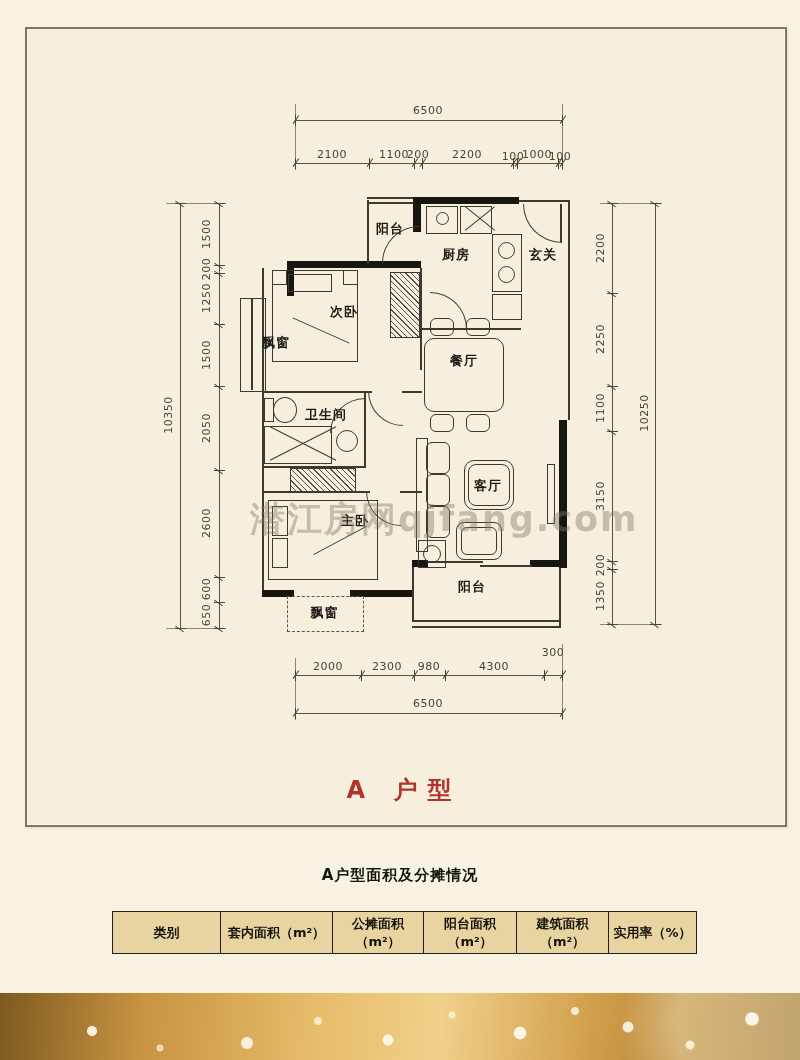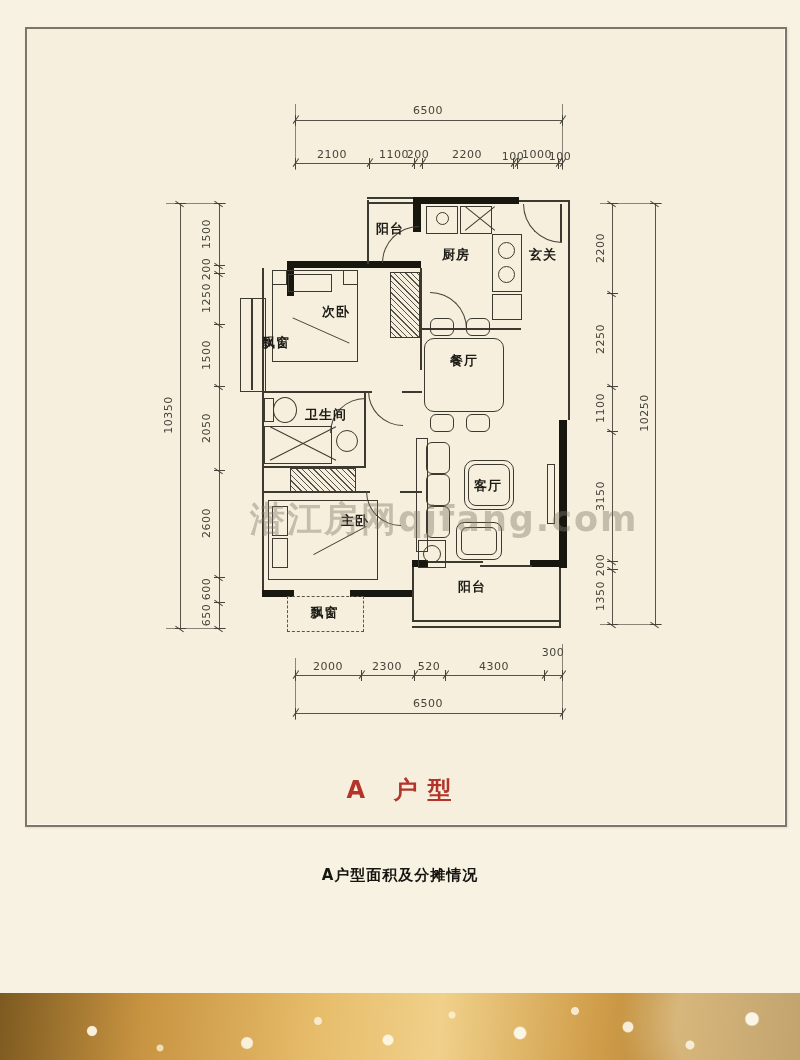--- a/index.html
+++ b/index.html
@@ -163,21 +163,21 @@
   <div class="circle" style="left:423px;top:545px;width:16px;height:16px;"></div>
   <div class="out" style="left:456px;top:522px;width:44px;height:36px;border-radius:8px;"></div>
   <div class="out" style="left:461px;top:527px;width:34px;height:26px;border-radius:6px;"></div>
   <div class="out" style="left:464px;top:460px;width:48px;height:48px;border-radius:10px;"></div>
   <div class="out" style="left:468px;top:464px;width:40px;height:40px;border-radius:8px;"></div>
   <div class="out" style="left:547px;top:464px;width:6px;height:58px;"></div>
 
   <div class="rlabel" style="left:366px;top:220px;width:48px;">阳台</div>
   <div class="rlabel" style="left:432px;top:246px;width:48px;">厨房</div>
   <div class="rlabel" style="left:519px;top:246px;width:48px;">玄关</div>
-  <div class="rlabel" style="left:312px;top:303px;width:48px;">次卧</div>
+  <div class="rlabel" style="left:320px;top:303px;width:48px;">次卧</div>
   <div class="rlabel" style="left:253px;top:334px;width:46px;">飘窗</div>
   <div class="rlabel" style="left:440px;top:352px;width:48px;">餐厅</div>
   <div class="rlabel" style="left:290px;top:406px;width:72px;">卫生间</div>
   <div class="rlabel" style="left:464px;top:477px;width:48px;">客厅</div>
   <div class="rlabel" style="left:332px;top:512px;width:46px;">主卧</div>
   <div class="rlabel" style="left:448px;top:578px;width:48px;">阳台</div>
   <div class="rlabel" style="left:287px;top:604px;width:75px;">飘窗</div>
 
   <div class="ext" style="left:295px;top:104px;width:1px;height:66px;"></div>
   <div class="ext" style="left:562px;top:104px;width:1px;height:66px;"></div>
@@ -252,21 +252,21 @@
   <div class="ext" style="left:562px;top:644px;width:1px;height:76px;"></div>
   <div class="dimline" style="left:295px;top:675px;width:267px;height:1px;"></div>
   <div class="tick-h" style="left:295px;top:675px;"></div>
   <div class="tick-h" style="left:361px;top:675px;"></div>
   <div class="tick-h" style="left:414px;top:675px;"></div>
   <div class="tick-h" style="left:445px;top:675px;"></div>
   <div class="tick-h" style="left:544px;top:675px;"></div>
   <div class="tick-h" style="left:562px;top:675px;"></div>
   <div class="dimtxt" style="left:328px;top:660px;">2000</div>
   <div class="dimtxt" style="left:387px;top:660px;">2300</div>
-  <div class="dimtxt" style="left:429px;top:660px;">520</div>
+  <div class="dimtxt" style="left:429px;top:660px;">980</div>
   <div class="dimtxt" style="left:494px;top:660px;">4300</div>
   <div class="dimtxt" style="left:553px;top:646px;">300</div>
   <div class="dimline" style="left:295px;top:713px;width:267px;height:1px;"></div>
   <div class="tick-h" style="left:295px;top:713px;"></div>
   <div class="tick-h" style="left:562px;top:713px;"></div>
   <div class="dimtxt" style="left:428px;top:697px;">6500</div>
 </div>
 
 <div class="title">A 户型</div>
 <div class="watermark">潜江房网qjfang.com</div>
@@ -275,14 +275,22 @@
 <table class="areas">
   <colgroup>
     <col style="width:108px">
       <col style="width:112px">
       <col style="width:91px">
     <col style="width:93px">
       <col style="width:92px">
       <col style="width:88px">
   </colgroup>
   <tbody>
+      <tr class="hd">
+    <td>类别</td>
+    <td>套内面积（m²）</td>
+    <td>公摊面积（m²）</td>
+    <td>阳台面积（m²）</td>
+    <td>建筑面积（m²）</td>
+    <td>实用率（%）</td>
+  </tr>
 </tbody>
   </table>
 
 </body></html>

